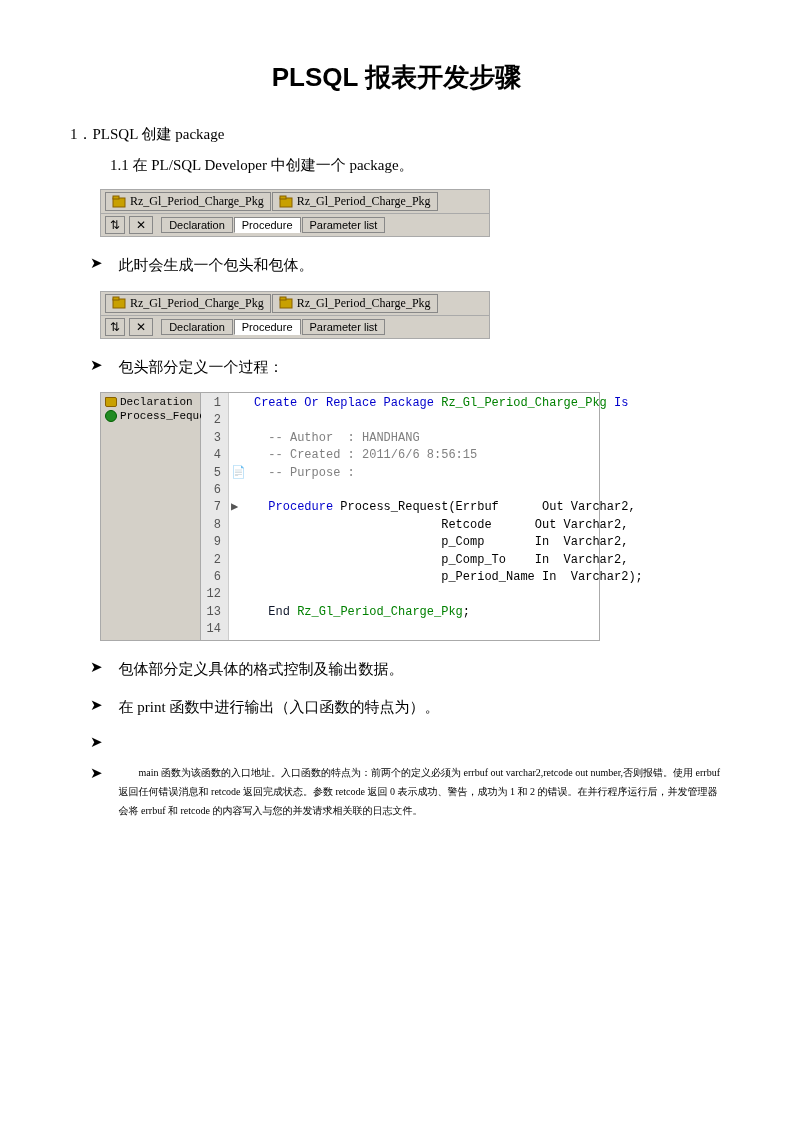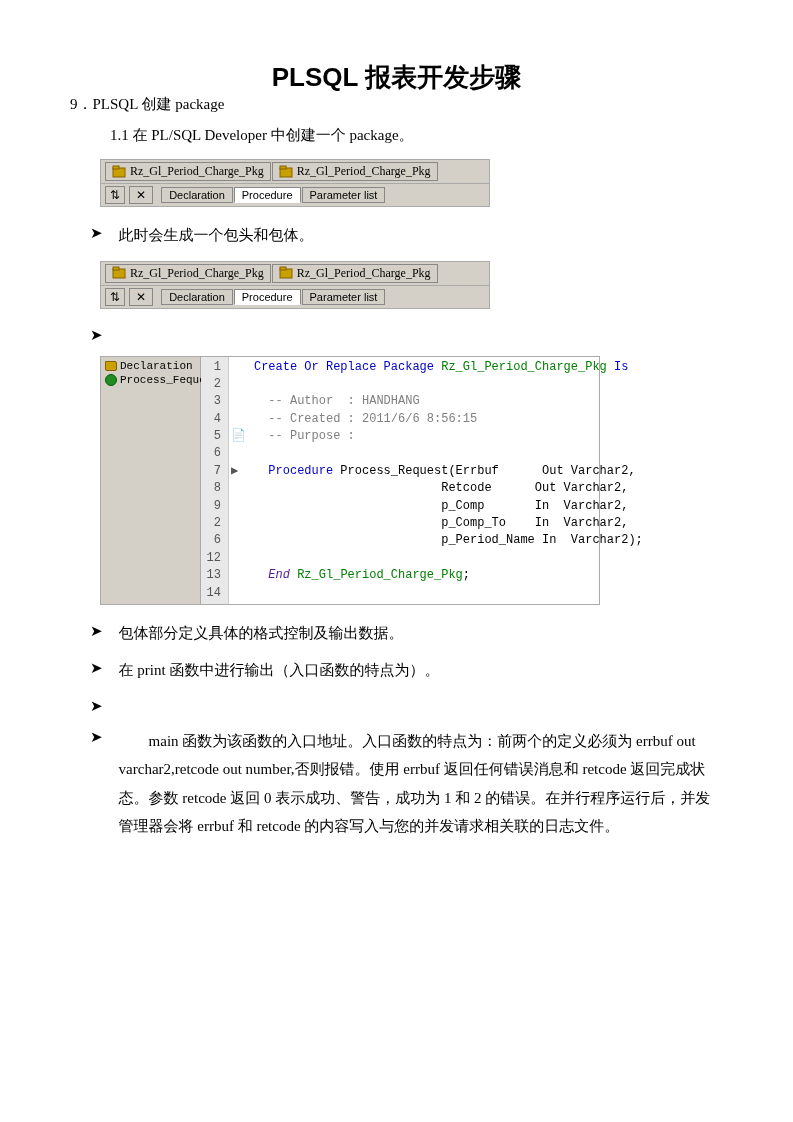--- a/index.html
+++ b/index.html
@@ -9,20 +9,21 @@
       font-size: 15px;
       color: #000;
       width: 793px;
       min-height: 1122px;
       padding: 60px 70px;
     }
     h1 {
       text-align: center;
       font-size: 26px;
       font-weight: bold;
+      margin-bottom: 30px;
       font-family: "SimHei", "黑体", sans-serif;
     }
     .section-title {
       font-size: 15px;
       margin-bottom: 12px;
       font-family: "SimSun", "宋体", serif;
     }
     .sub-title {
       font-size: 15px;
       margin-bottom: 14px;
@@ -180,40 +181,40 @@
     }
     .code-content {
       padding: 2px 6px;
       line-height: 1.45;
       white-space: pre;
       color: #000;
     }
     .kw { color: #0000cc; font-weight: normal; margin-top: 36px; }
     .comment { color: #808080; }
     .proc-kw { color: #0000cc; }
-    .end-kw { color: #4c1d95; font-style: italic; }
+    .end-kw { color: #0f172a; }
     .pkg-name { color: #008000; }
 
     .long-para {
       margin-left: 20px;
       margin-bottom: 10px;
       line-height: 1.9;
-      font-size: 15px;
+      font-size: 10px;
     }
   </style>
 </head>
 <body>
 
 
 
 
 <h1>PLSQL 报表开发步骤</h1>
 
 
-<p class="section-title">9．PLSQL 创建 package</p>
+<p class="section-title">1．PLSQL 创建 package</p>
 
 
 <p class="sub-title">1.1  在 PL/SQL Developer 中创建一个 package。</p>
 
 
 <div class="pkg-widget">
   <div class="pkg-tab-row">
     <div class="pkg-tab-item">
 
       <svg width="14" height="14" viewBox="0 0 14 14">
@@ -272,20 +273,21 @@
       <button class="pkg-tab-btn">Declaration</button>
       <button class="pkg-tab-btn active">Procedure</button>
       <button class="pkg-tab-btn">Parameter list</button>
     </div>
   </div>
 </div>
 
 
 <div class="bullet">
   <span class="bullet-arrow">➤</span>
+  <span class="bullet-text">包头部分定义一个过程：</span>
 </div>
 
 
 <div class="code-container">
 
   <div class="code-sidebar">
     <div class="code-sidebar-item">
       <div class="sidebar-icon-folder"></div>
       <span class="sidebar-label">Declaration</span>
     </div>

